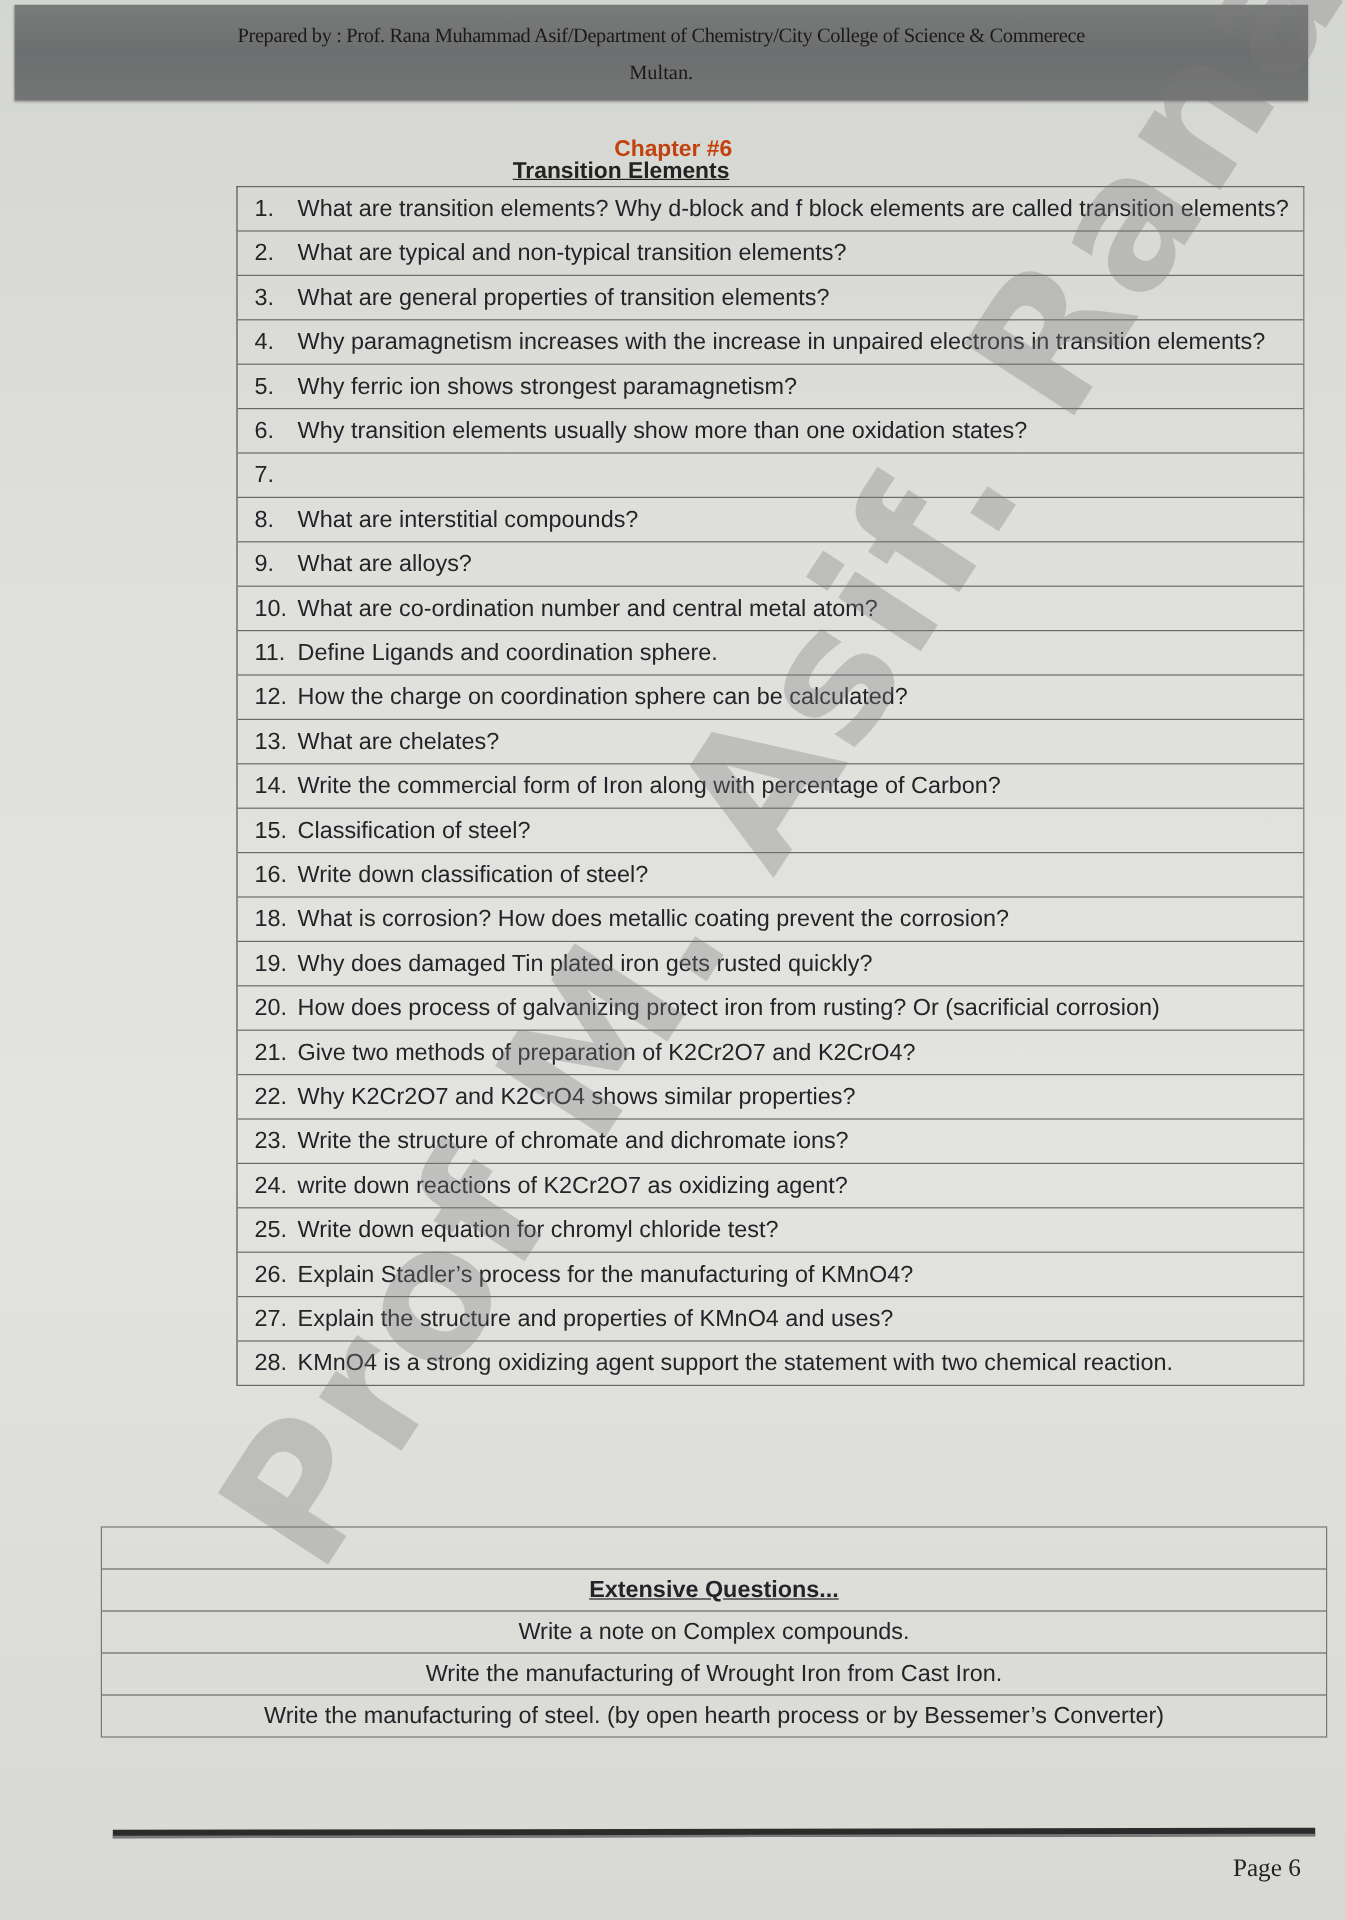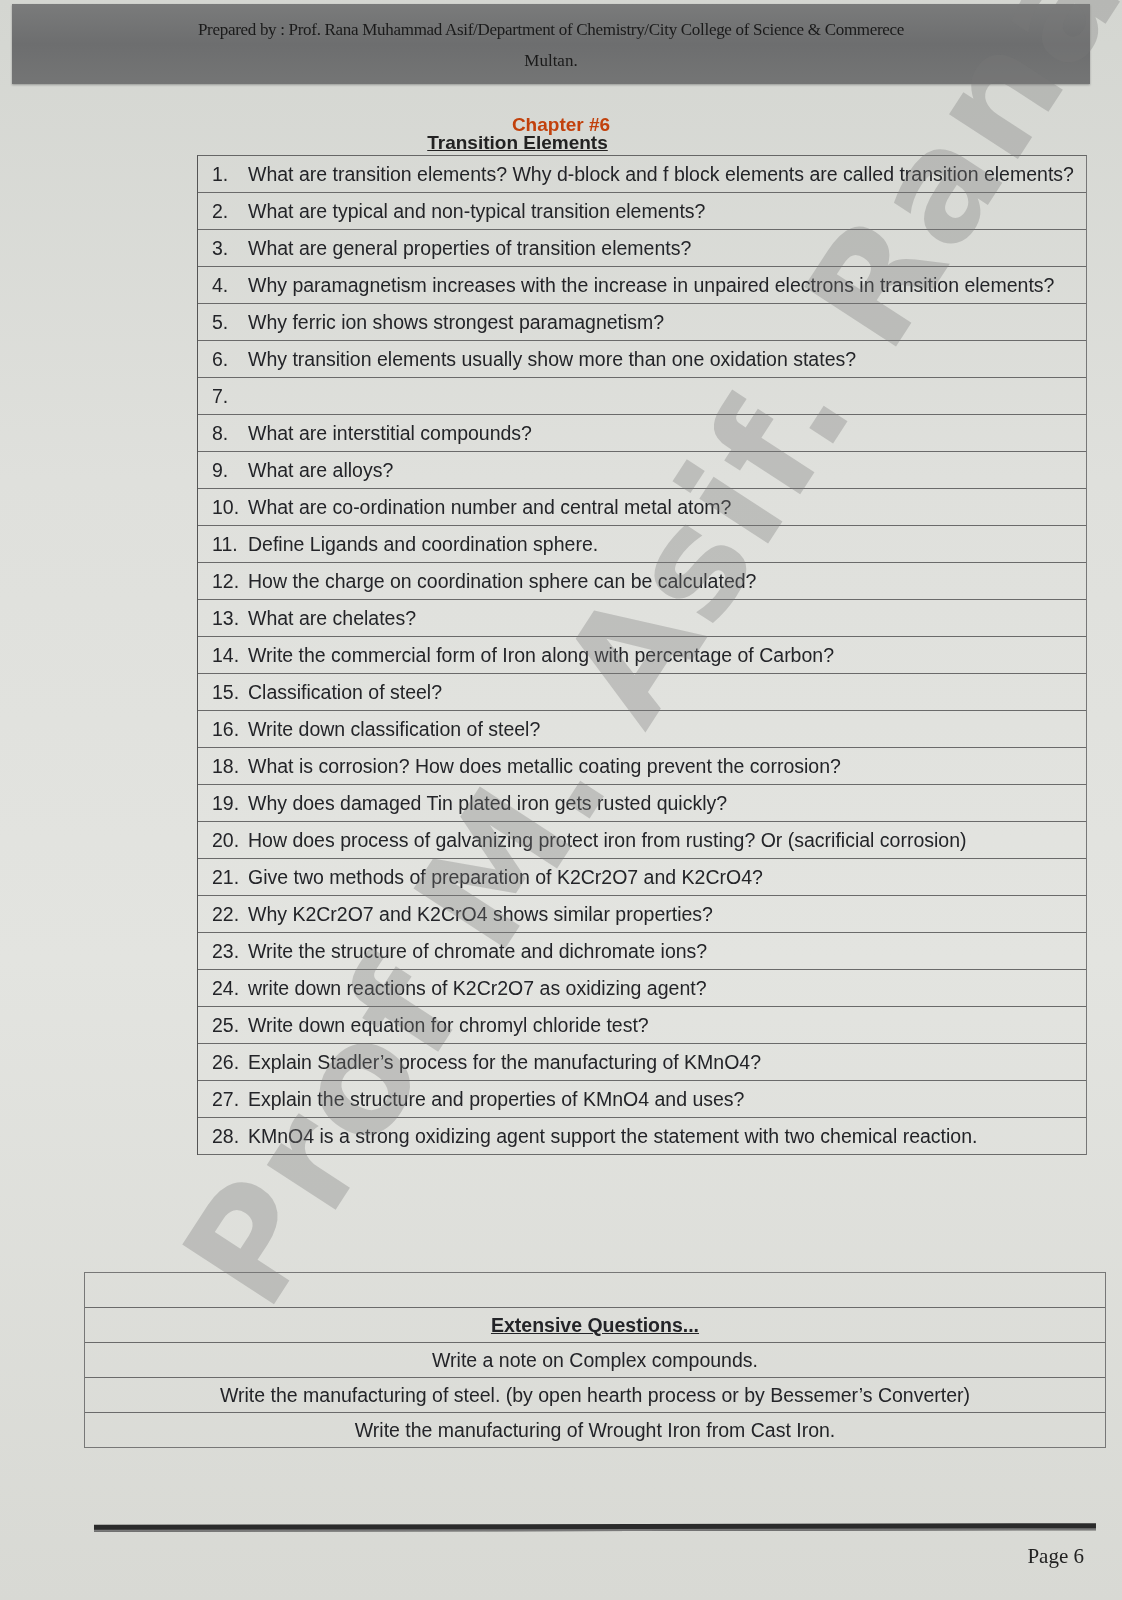--- a/index.html
+++ b/index.html
@@ -188,20 +188,20 @@
   <div class="q-row">
       <span class="q-num">28.</span>
       <span class="q-text">KMnO4 is a strong oxidizing agent support the statement with two chemical reaction.</span>
     </div>
 </div>
 
 <div class="ext-table">
   <div class="ext-row"></div>
   <div class="ext-row ext-heading">Extensive Questions...</div>
   <div class="ext-row">Write a note on Complex compounds.</div>
+  <div class="ext-row">Write the manufacturing of Wrought Iron from Cast Iron.</div>
   <div class="ext-row">Write the manufacturing of steel. (by open hearth process or by Bessemer’s Converter)</div>
-  <div class="ext-row">Write the manufacturing of Wrought Iron from Cast Iron.</div>
 </div>
 
 <div class="watermark">Prof M. Asif. Rana</div>
 
 <div class="footer-rule"></div>
 <div class="page-num">Page 6</div>
 
 </body></html>

